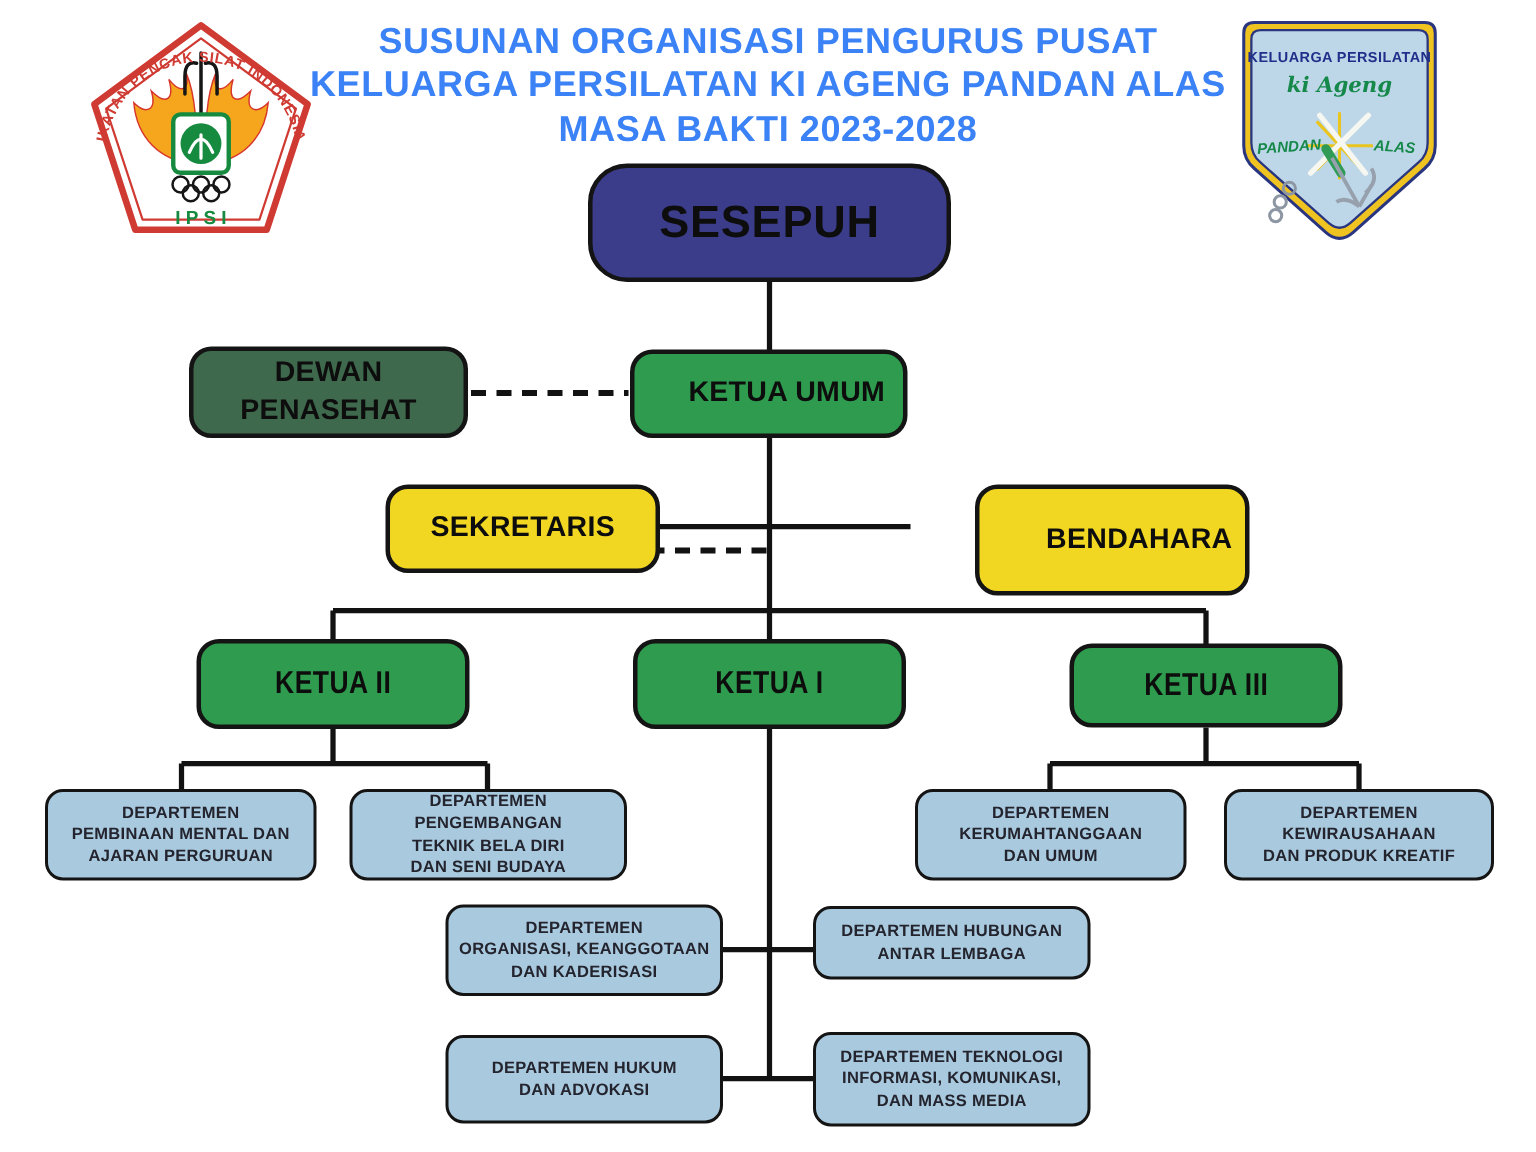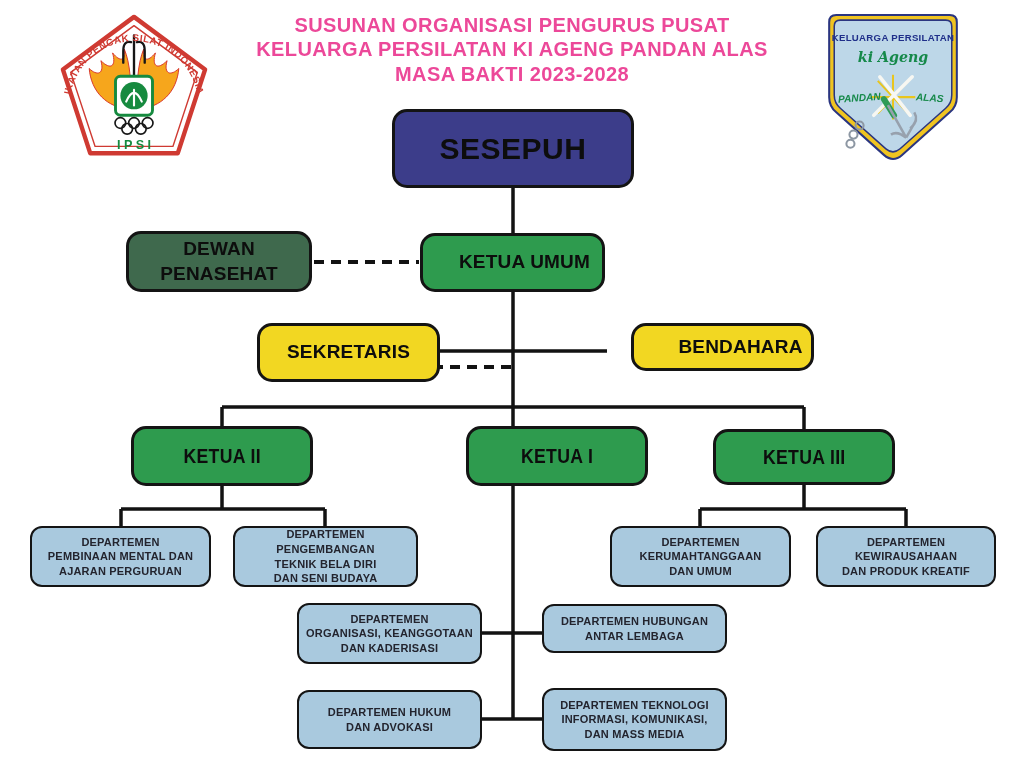--- a/index.html
+++ b/index.html
@@ -2,22 +2,22 @@
 <html style="--navy: #3c3d8a; --dark-green: #3f694d; --green: #2e9b4e; --yellow: #f2d722; --light-blue: #a9c9de; --line: #121212; --dept-text: #23242e; --ipsi-red: #cf3a32; --ipsi-gold: #f6a61c; --ipsi-green: #168a3f; --shield-gold: #f0c420; --shield-navy: #2a3580; --shield-blue: #bdd7e8; --script-green: #16894a;"><head>
 <meta charset="utf-8">
 <style>
   html,body{margin:0;padding:0;}
   body{
     width:1024px;height:768px;position:relative;background:#ffffff;
     font-family:"Liberation Sans", sans-serif;overflow:hidden;color:#0d0d0d;
   }
   .title{
     position:absolute;top:13px;left:50%;transform:translateX(-50%);
-    width:640px;text-align:center;font-weight:700;font-size:20px;
-    line-height:1.22;letter-spacing:.4px;color:#ec4899;z-index:3;
+    width:640px;text-align:center;font-weight:700;font-size:24px;
+    line-height:1.22;letter-spacing:.4px;color:#3b82f6;z-index:3;
   }
   .connector-layer{position:absolute;left:0;top:0;z-index:1;}
   .node{
     position:absolute;display:flex;flex-direction:column;align-items:center;justify-content:center;
     text-align:center;border:3px solid #141414;border-radius:15px;
     font-weight:700;color:#0d0d0d;z-index:2;box-sizing:border-box;
   }
   .navy{background:var(--navy,#3c3d8a);}
   .dkgreen{background:var(--dark-green,#3f694d);}
   .green{background:var(--green,#2e9b4e);}
@@ -96,46 +96,46 @@
            M222,407 V427
            M804,407 V430
            M222,486 V509 M121,509 H325 M121,509 V526 M325,509 V526
            M804,485 V509 M700,509 H906 M700,509 V526 M906,509 V526
            M513,486 V719
            M482,633 H542
            M482,719 H542" fill="none" stroke="#121212" stroke-width="3.5"></path>
   <path d="M314,262 H419 M416,367 H512" fill="none" stroke="#121212" stroke-width="4" stroke-dasharray="10 7"></path>
 </svg>
 
-<div class="node navy f-sesepuh" style="left:392px;top:109px;width:242px;height:79px;">
+<div class="node navy f-sesepuh" style="left:392px;top:109px;width:242px;height:79px;border-radius:26px;">
   <span>SESEPUH</span>
 </div>
 
 <div class="node dkgreen f-big" style="left:126px;top:231px;width:186px;height:61px;">
   <div>DEWAN</div>
   <div>PENASEHAT</div>
 </div>
 
 <div class="node green f-big" style="left:420px;top:233px;width:185px;height:59px;padding-left:24px;">
   <span>KETUA UMUM</span>
 </div>
 
 <div class="node yellow f-big" style="left:233px;top:323px;width:183px;height:59px;">
   <span>SEKRETARIS</span>
 </div>
 
-<div class="node yellow f-big" style="left:607px;top:323px;width:183px;height:48px;padding-left:36px;">
+<div class="node yellow f-big" style="left:626px;top:323px;width:183px;height:74px;padding-left:36px;">
   <span>BENDAHARA</span>
 </div>
 
 <div class="node green" style="left:131px;top:426px;width:182px;height:60px;">
   <span class="cond">KETUA II</span>
 </div>
 
-<div class="node green" style="left:422px;top:426px;width:182px;height:60px;margin-left:44px;">
+<div class="node green" style="left:422px;top:426px;width:182px;height:60px;">
   <span class="cond">KETUA I</span>
 </div>
 
 <div class="node green" style="left:713px;top:429px;width:182px;height:56px;">
   <span class="cond">KETUA III</span>
 </div>
 
 <div class="node ltblue dept" style="left:30px;top:526px;width:181px;height:61px;">
   <div>DEPARTEMEN</div>
   <div>PEMBINAAN MENTAL DAN</div>

